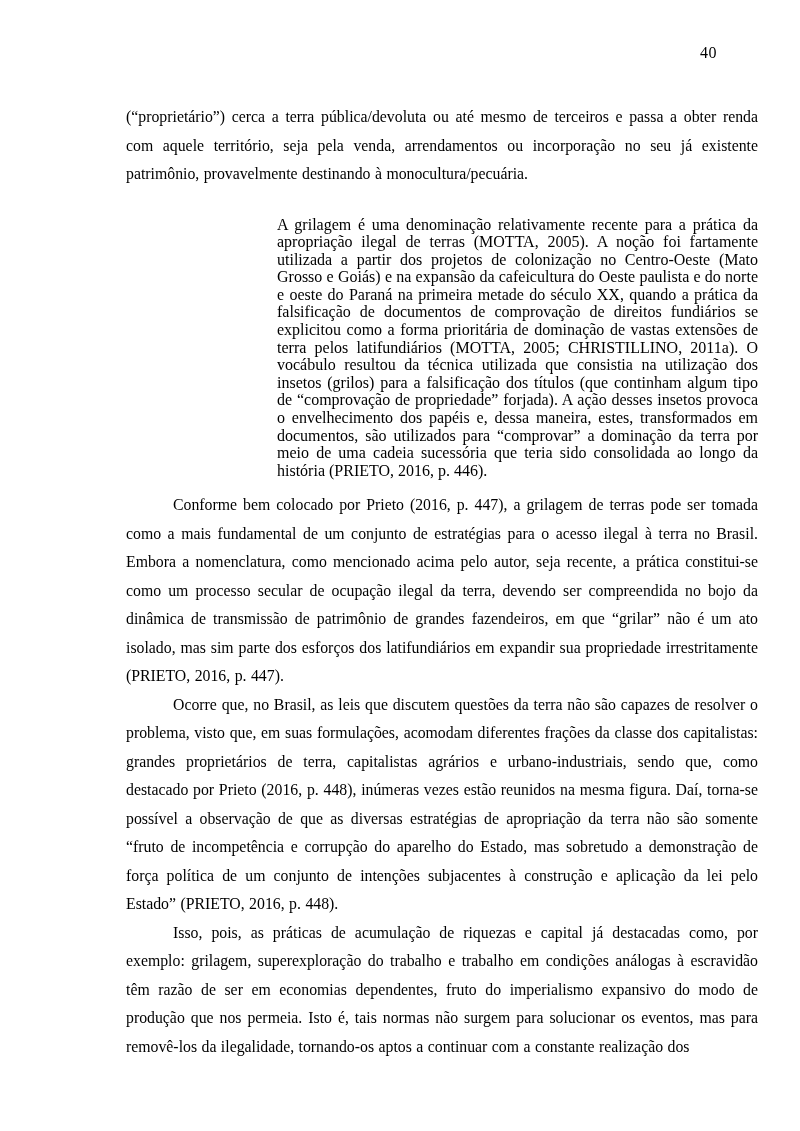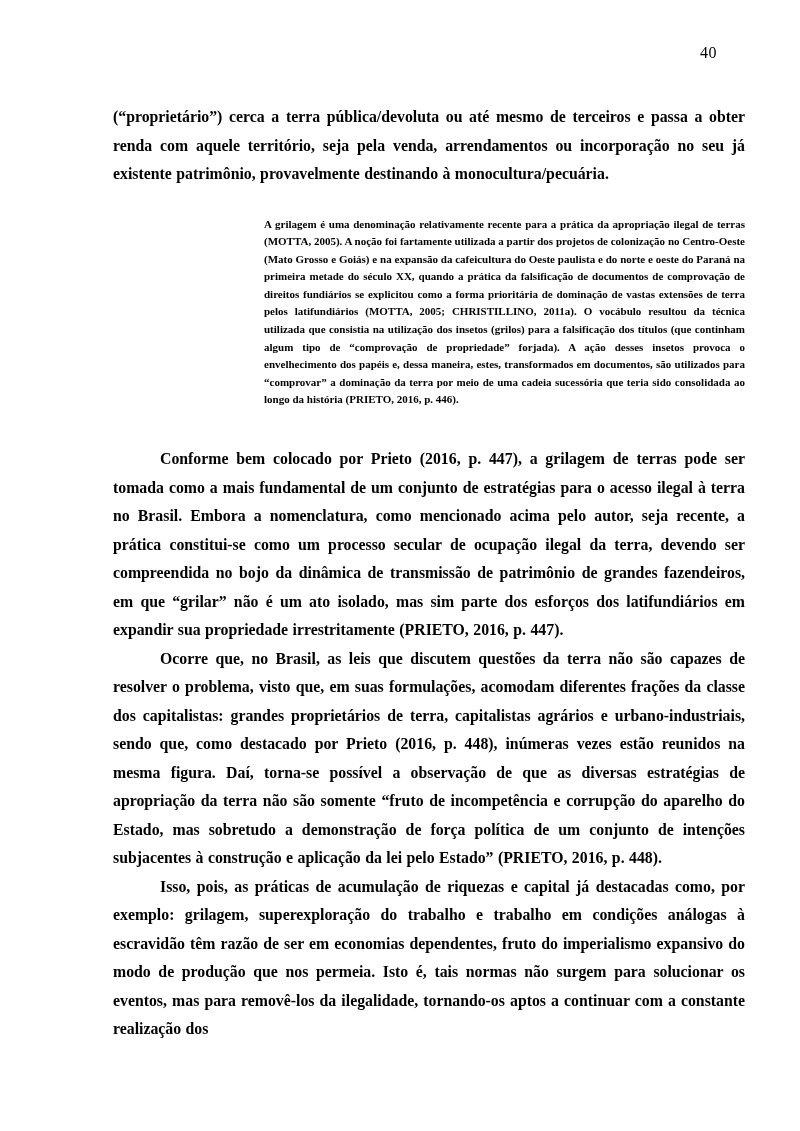--- a/index.html
+++ b/index.html
@@ -24,39 +24,38 @@
     position: absolute;
     top: 44px;
     left: 700px;
     font-size: 16px;
     line-height: 18px;
     letter-spacing: 0.5px;
     text-align: center;
   }
   .content {
     position: absolute;
-    left: 113px;
+    left: 126px;
     top: 103px;
     width: 632px;
-    font-weight: bold;
   }
   .body-par {
     margin: 0;
     font-size: 15.8px;
     line-height: 28.5px;
     text-align: justify;
     word-spacing: 0.5px;
   }
   .body-par.indented {
     text-indent: 47px;
   }
   .long-quote {
     display: block;
-    margin: 27px 0 36px 151px;
-    font-size: 11px;
+    margin: 27px 0 12px 151px;
+    font-size: 16px;
     line-height: 17.6px;
     text-align: justify;
   }
 </style>
 </head>
 <body>
 
 <div class="page">
 
   <div class="page-number">40</div>

